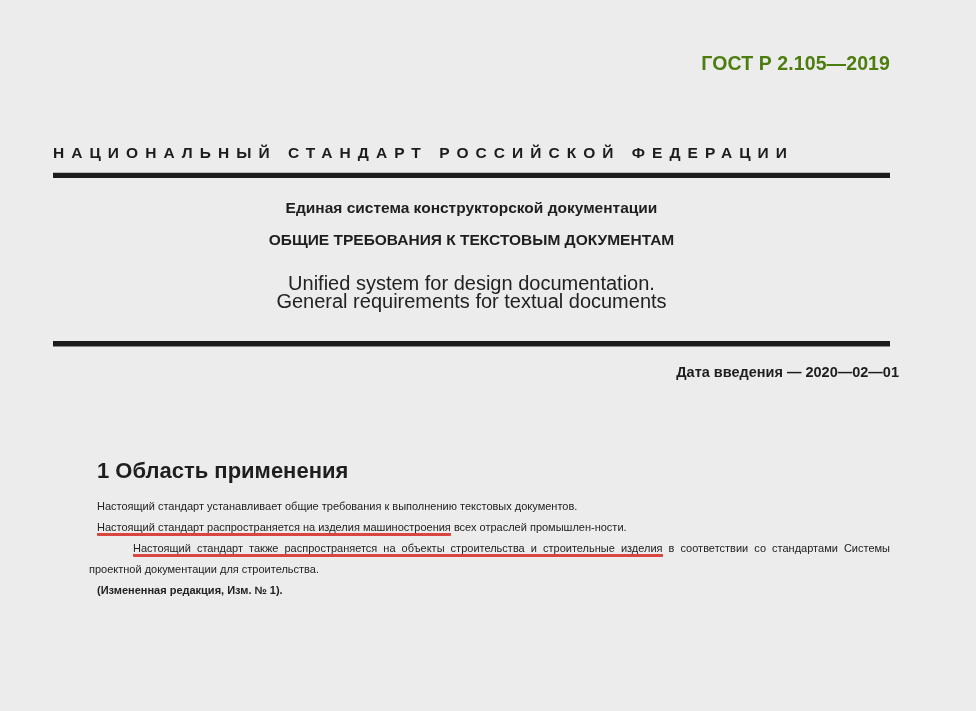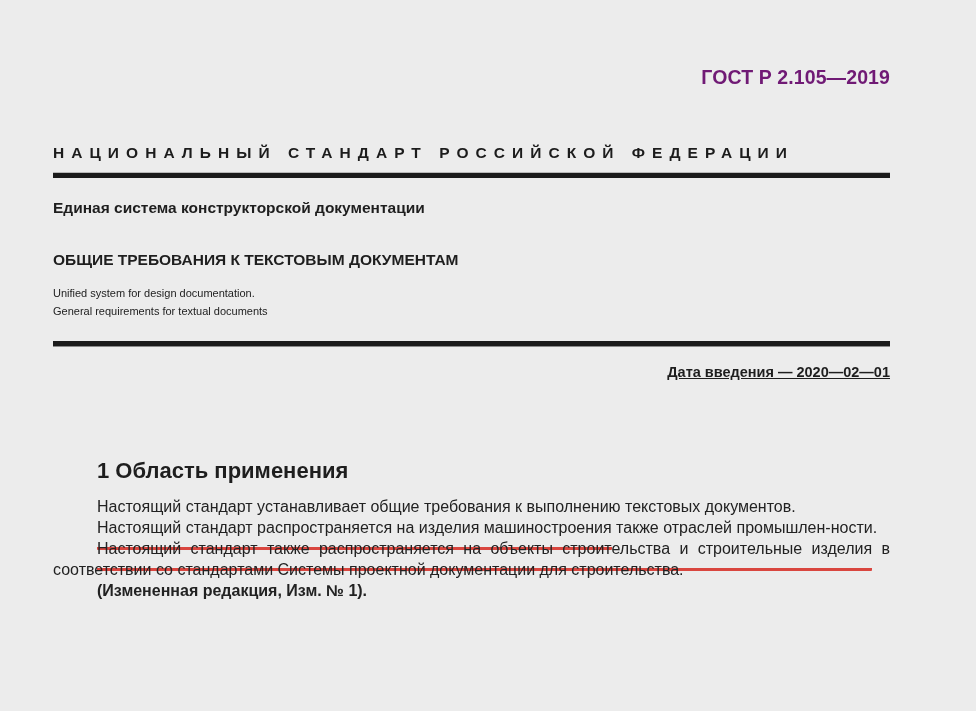--- a/index.html
+++ b/index.html
@@ -11,26 +11,26 @@
       height: 711px;
       background: #ececec;
       color: #1e1e1e;
       font-family: "Liberation Sans", "DejaVu Sans", sans-serif;
       position: relative;
       overflow: hidden;
     }
     .abs { position: absolute; }
 
     .gost-code {
-      top: 66px;
+      top: 52px;
       right: 86px;
       font-size: 19.5px;
       font-weight: bold;
       letter-spacing: 0.1px;
-      color: #701a75;
+      color: #4d7c0f;
       margin-left: 32px;
     }
     .national {
       top: 144px;
       left: 53px;
       width: 837px;
       font-size: 15.5px;
       font-weight: bold;
       letter-spacing: 7.05px;
       white-space: nowrap;
@@ -42,70 +42,69 @@
       height: 5px;
       background: #1b1b1b;
       box-shadow: 0 -1px 0 #b9b9b9;
     }
     .rule-top { top: 173px; }
     .rule-bottom { top: 341px; box-shadow: 0 1px 0 #8a8a8a; }
 
     .center-block {
       left: 53px;
       width: 837px;
-      text-align: left;
+      text-align: center;
     }
     .system-title {
       top: 199px;
       font-size: 15.5px;
       font-weight: bold;
     }
     .doc-title {
-      top: 251px;
+      top: 231px;
       font-size: 15.5px;
       font-weight: bold;
     }
     .en-title {
-      top: 284px;
-      font-size: 11px;
+      top: 274px;
+      font-size: 20px;
       line-height: 18px;
       color: #222;
     }
     .intro-date {
       top: 364px;
-      right: 86px;
+      right: 77px;
       font-size: 14.5px;
       font-weight: bold;
-      text-decoration: underline;
     }
 
     .section-heading {
       top: 458px;
       left: 97px;
       font-size: 22px;
       font-weight: bold;
     }
 
     .body-text {
       left: 53px;
       width: 837px;
-      font-size: 16px;
+      font-size: 11px;
       line-height: 21px;
       color: #222;
     }
     .para {
       margin: 0;
       text-indent: 44px;
       text-align: justify;
       hyphens: manual;
     }
     .ul-red {
       text-decoration: none;
       border-bottom: 3px solid #d9463f;
-      padding-bottom: 11px;
+      padding-bottom: 0;
       border-radius: 1px;
     }
     .bold { font-weight: bold; }
   </style>
 </head>
 <body>
 
 <div class="abs gost-code">ГОСТ Р 2.105—2019</div>
 
 <div class="abs national">НАЦИОНАЛЬНЫЙ СТАНДАРТ РОССИЙСКОЙ ФЕДЕРАЦИИ</div>
@@ -120,16 +119,16 @@
 </div>
 
 <div class="abs rule rule-bottom"></div>
 
 <div class="abs intro-date">Дата введения — 2020—02—01</div>
 
 <div class="abs section-heading">1  Область применения</div>
 
 <div class="abs body-text" style="top:496px;">
   <p class="para">Настоящий стандарт устанавливает общие требования к выполнению текстовых документов.</p>
-  <p class="para"><span class="ul-red">Настоящий стандарт распространяется на изделия машиностроения</span><span> также отраслей промышлен-ности.</span></p>
-  <p class="para" style="margin-top:0;"><span class="ul-red">Настоящий стандарт также распространяется на объекты строительства и строительные изделия</span><span> в соответствии со стандартами Системы проектной документации для строительства.</span></p>
+  <p class="para"><span class="ul-red">Настоящий стандарт распространяется на изделия машиностроения</span><span> всех отраслей промышлен-ности.</span></p>
+  <p class="para" style="margin-top:0;margin-left:36px;"><span class="ul-red">Настоящий стандарт также распространяется на объекты строительства и строительные изделия</span><span> в соответствии со стандартами Системы проектной документации для строительства.</span></p>
   <p class="para bold">(Измененная редакция, Изм. № 1).</p>
 </div>
 
 </body></html>

